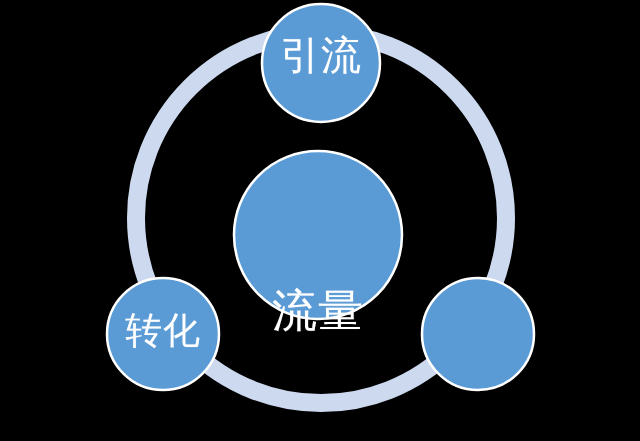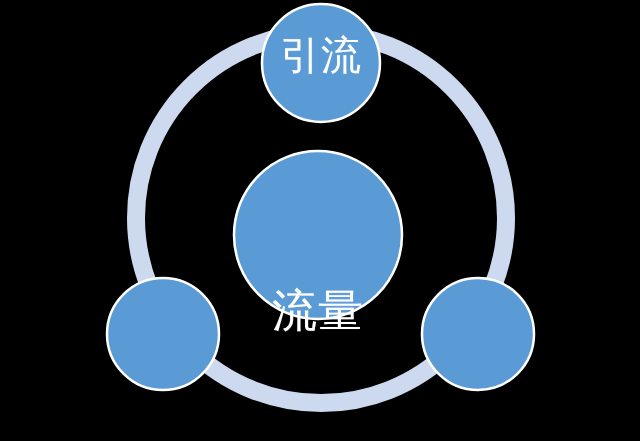--- a/index.html
+++ b/index.html
@@ -84,15 +84,16 @@
     <circle id="node-center" cx="318" cy="235" r="84" fill="#5b9bd5" stroke="#ffffff" stroke-width="2.5"></circle>
   </svg>
 
   <div class="node-label label-top" style="color: rgb(255, 255, 255);">引流</div>
 
   <div class="node-label label-center" style="color: rgb(255, 255, 255);">
     <div>流量</div>
     
   </div>
 
+  <div class="node-label label-left" style="color: rgb(255, 255, 255);">转化</div>
 
 
 </div>
 
 </body></html>

